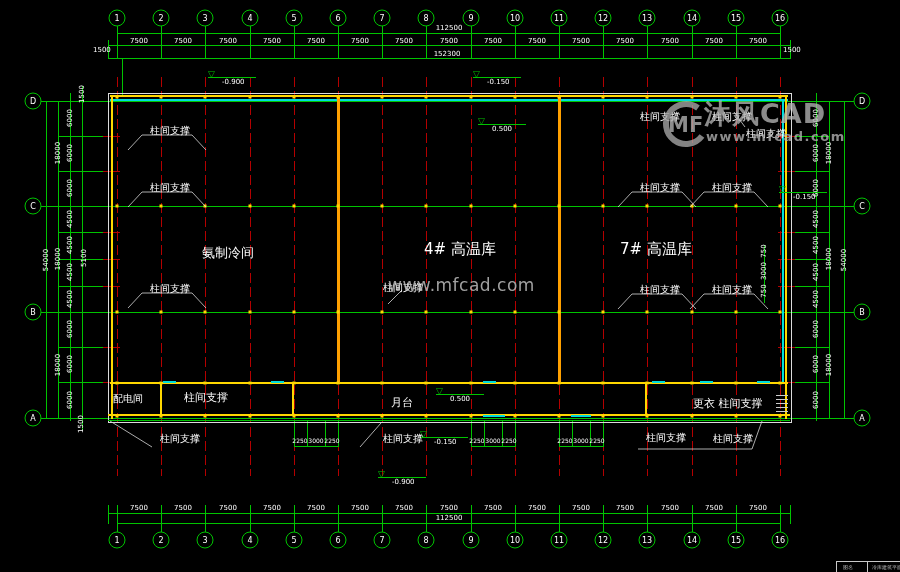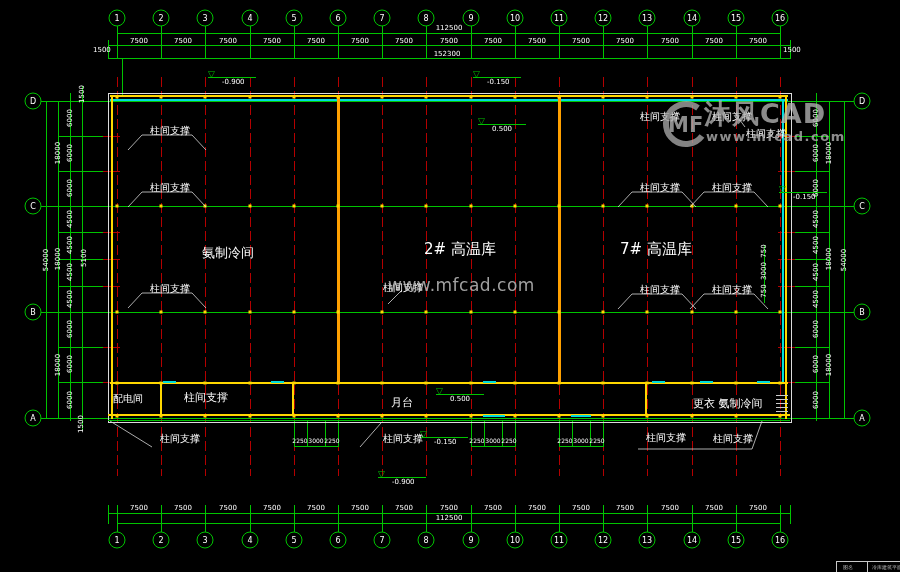--- a/index.html
+++ b/index.html
@@ -514,26 +514,26 @@
     <i class="lvl-tri">▽</i>
     <i class="lvl-ln"></i>
     <span class="lvl-t">-0.150</span>
   </div>
     <div class="level" style="--x: 392; --y: 469;">
     <i class="lvl-tri">▽</i>
     <i class="lvl-ln"></i>
     <span class="lvl-t">-0.900</span>
   </div>
     <div class="room" style="--x: 202; --y: 246; --s: 13;">氨制冷间</div>
-    <div class="room" style="--x: 424; --y: 241; --s: 15;">2# 高温库</div>
+    <div class="room" style="--x: 424; --y: 241; --s: 15;">4# 高温库</div>
     <div class="room" style="--x: 620; --y: 241; --s: 15;">7# 高温库</div>
     <div class="room" style="--x: 113; --y: 393; --s: 10;">配电间</div>
     <div class="room" style="--x: 184; --y: 392; --s: 11;">柱间支撑</div>
     <div class="room" style="--x: 391; --y: 397; --s: 11;">月台</div>
-    <div class="room" style="--x: 693; --y: 398; --s: 11;">更衣 氨制冷间</div>
+    <div class="room" style="--x: 693; --y: 398; --s: 11;">更衣 柱间支撑</div>
     <div class="brace" style="--x: 150; --y: 124;">
     <span>柱间支撑</span>
   </div>
     <div class="brace" style="--x: 640; --y: 110;">
     <span>柱间支撑</span>
   </div>
     <div class="brace" style="--x: 712; --y: 110;">
     <span>柱间支撑</span>
   </div>
     <div class="brace" style="--x: 746; --y: 127;">

